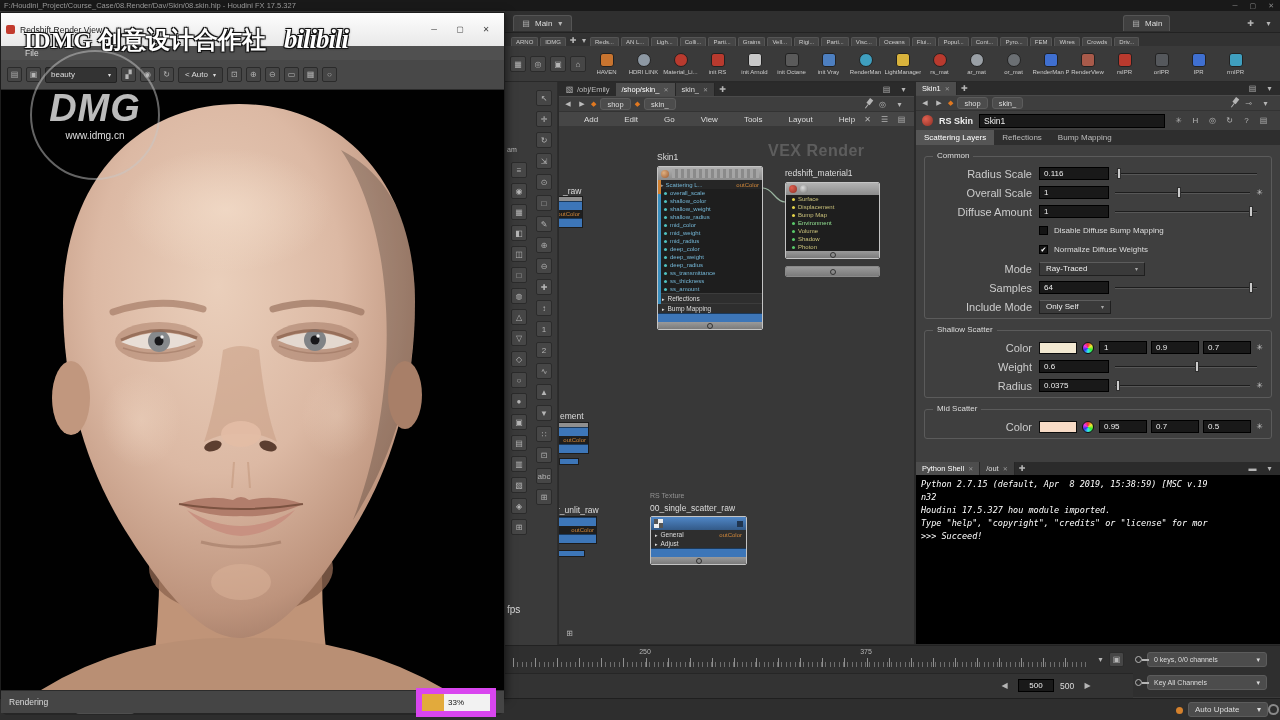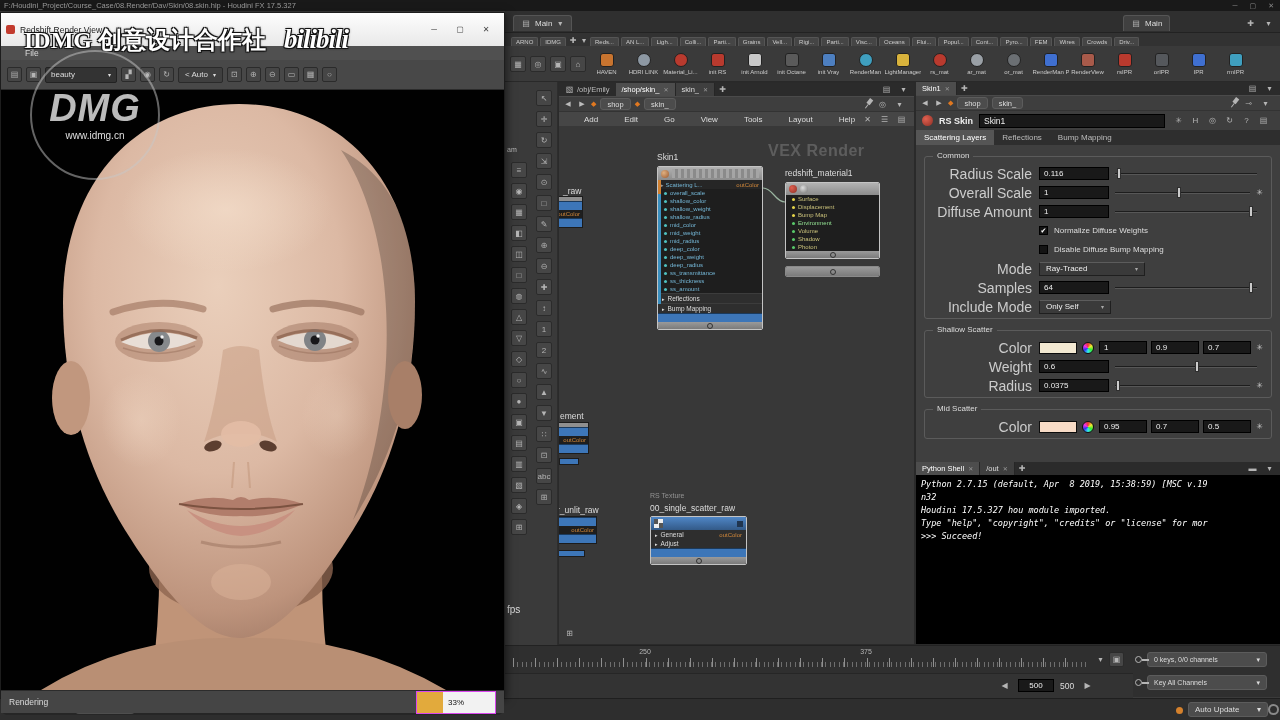--- a/index.html
+++ b/index.html
@@ -78,21 +78,21 @@
   .frag-blue{height:9px;background:#3d76b8;border-top:1px solid #1b3a5c;}
   .frag-dark{height:8px;background:#1e1e1e;display:flex;align-items:center;font-size:5.5px;color:#74b6d6;padding:0 2px;}
   .lstrip{position:absolute;left:0;top:13px;width:3px;}
 
   
   #param-pane{left:915px;top:82px;width:365px;height:380px;background:#3f3f3f;border-left:1px solid #2a2a2a;}
   #param-tabs{height:15px;background:#2e2e2e;display:flex;align-items:stretch;}
   .ptab{padding:0 8px;font-size:8px;color:#bbb;display:flex;align-items:center;}
   .ptab.active{background:#555;color:#fff;}
   .prow{display:flex;align-items:center;height:19px;padding:0 6px 0 0;position:relative;}
-  .plabel{width:112px;text-align:right;font-size:14px;color:#ccc;padding-right:7px;flex:none;}
+  .plabel{width:112px;text-align:right;font-size:11px;color:#ccc;padding-right:7px;flex:none;}
   .pfield{width:70px;flex:none;}
   .slider{position:relative;height:13px;flex:1;margin:0 6px;min-width:80px;}
   .slider::before{content:'';position:absolute;left:0;right:0;top:6px;height:1px;background:#1d1d1d;border-bottom:1px solid #575757;}
   .handle{position:absolute;top:1px;width:4px;height:11px;background:#cbcbcb;border:1px solid #2e2e2e;}
   .cbox{width:9px;height:9px;background:#141414;border:1px solid #000;display:flex;align-items:center;
     justify-content:center;color:#fff;font-size:7px;margin-right:6px;flex:none;}
   .clabel{font-size:8px;color:#ddd;}
   .menu{background:#3a3a3a;border:1px solid #1f1f1f;border-top-color:#5c5c5c;height:14px;display:flex;
     align-items:center;gap:6px;padding:0 6px;font-size:8px;color:#eee;flex:none;}
   .menu-arrow{font-size:6px;color:#aaa;margin-left:auto;}
@@ -151,21 +151,21 @@
   #rv-toolrow{height:30px;background:#484848;border-bottom:1px solid #2c2c2c;display:flex;align-items:center;
     gap:4px;padding:0 6px;}
   #aov-field{width:72px;height:16px;background:#333;border:1px solid #222;border-radius:2px;display:flex;
     align-items:center;padding:0 5px;gap:4px;font-size:8px;color:#ddd;}
   #auto-field{height:16px;background:#3f3f3f;border:1px solid #2a2a2a;border-radius:2px;display:flex;
     align-items:center;padding:0 6px;gap:5px;font-size:8px;color:#ddd;}
   #rv-canvas{position:relative;width:503px;height:600px;background:#000;overflow:hidden;}
   #rv-statusrow{height:23px;background:#454545;border-top:1px solid #2c2c2c;display:flex;align-items:center;
     padding:0 8px;}
   #rv-status{font-size:8.5px;color:#ddd;}
-  #progress-bar{margin-left:auto;width:80px;height:23px;background:#f2f2f2;border:1px solid #d946ef;position:relative;}
+  #progress-bar{margin-left:auto;width:80px;height:29px;background:#f2f2f2;border:6px solid #d946ef;position:relative;}
   #progress-fill{position:absolute;left:0;top:0;bottom:0;}
   #progress-label{position:absolute;left:0;right:0;top:0;bottom:0;display:flex;align-items:center;
     justify-content:center;font-size:8px;color:#111;}
 
   
   .wm{position:absolute;z-index:70;pointer-events:none;}
   #wm-main{left:24px;top:24px;font-size:24px;font-weight:700;color:#fff;white-space:nowrap;
     text-shadow:0 0 3px #000,1px 1px 0 #1a1a1a,-1px -1px 0 #1a1a1a,1px -1px 0 #1a1a1a,-1px 1px 0 #1a1a1a;font-family:Liberation Serif, serif;}
   #wm-bili{font-size:27px;font-weight:800;font-style:italic;letter-spacing:-1px;margin-left:18px;}
   #wm-logo{left:30px;top:50px;width:130px;height:130px;border:2px solid rgba(200,200,200,.5);border-radius:50%;
@@ -663,27 +663,27 @@
         </div>
         <div class="prow">
           <div class="plabel">Diffuse Amount</div>
           <span class="field pfield">1</span>
           <div class="slider">
             <span class="handle" style="left: calc(96% - 2px);"></span>
           </div>
         </div>
         <div class="prow">
           <div class="plabel"></div>
+          <span class="cbox"></span>
+          <span class="clabel">Disable Diffuse Bump Mapping</span>
+        </div>
+        <div class="prow">
+          <div class="plabel"></div>
           <span class="cbox">✔</span>
           <span class="clabel">Normalize Diffuse Weights</span>
-        </div>
-        <div class="prow">
-          <div class="plabel"></div>
-          <span class="cbox"></span>
-          <span class="clabel">Disable Diffuse Bump Mapping</span>
         </div>
         <div class="prow">
           <div class="plabel">Mode</div>
           <span class="menu" style="width: 106px;">
             <span>Ray-Traced</span>
             <span class="menu-arrow">▾</span>
           </span>
         </div>
         <div class="prow">
           <div class="plabel">Samples</div>

